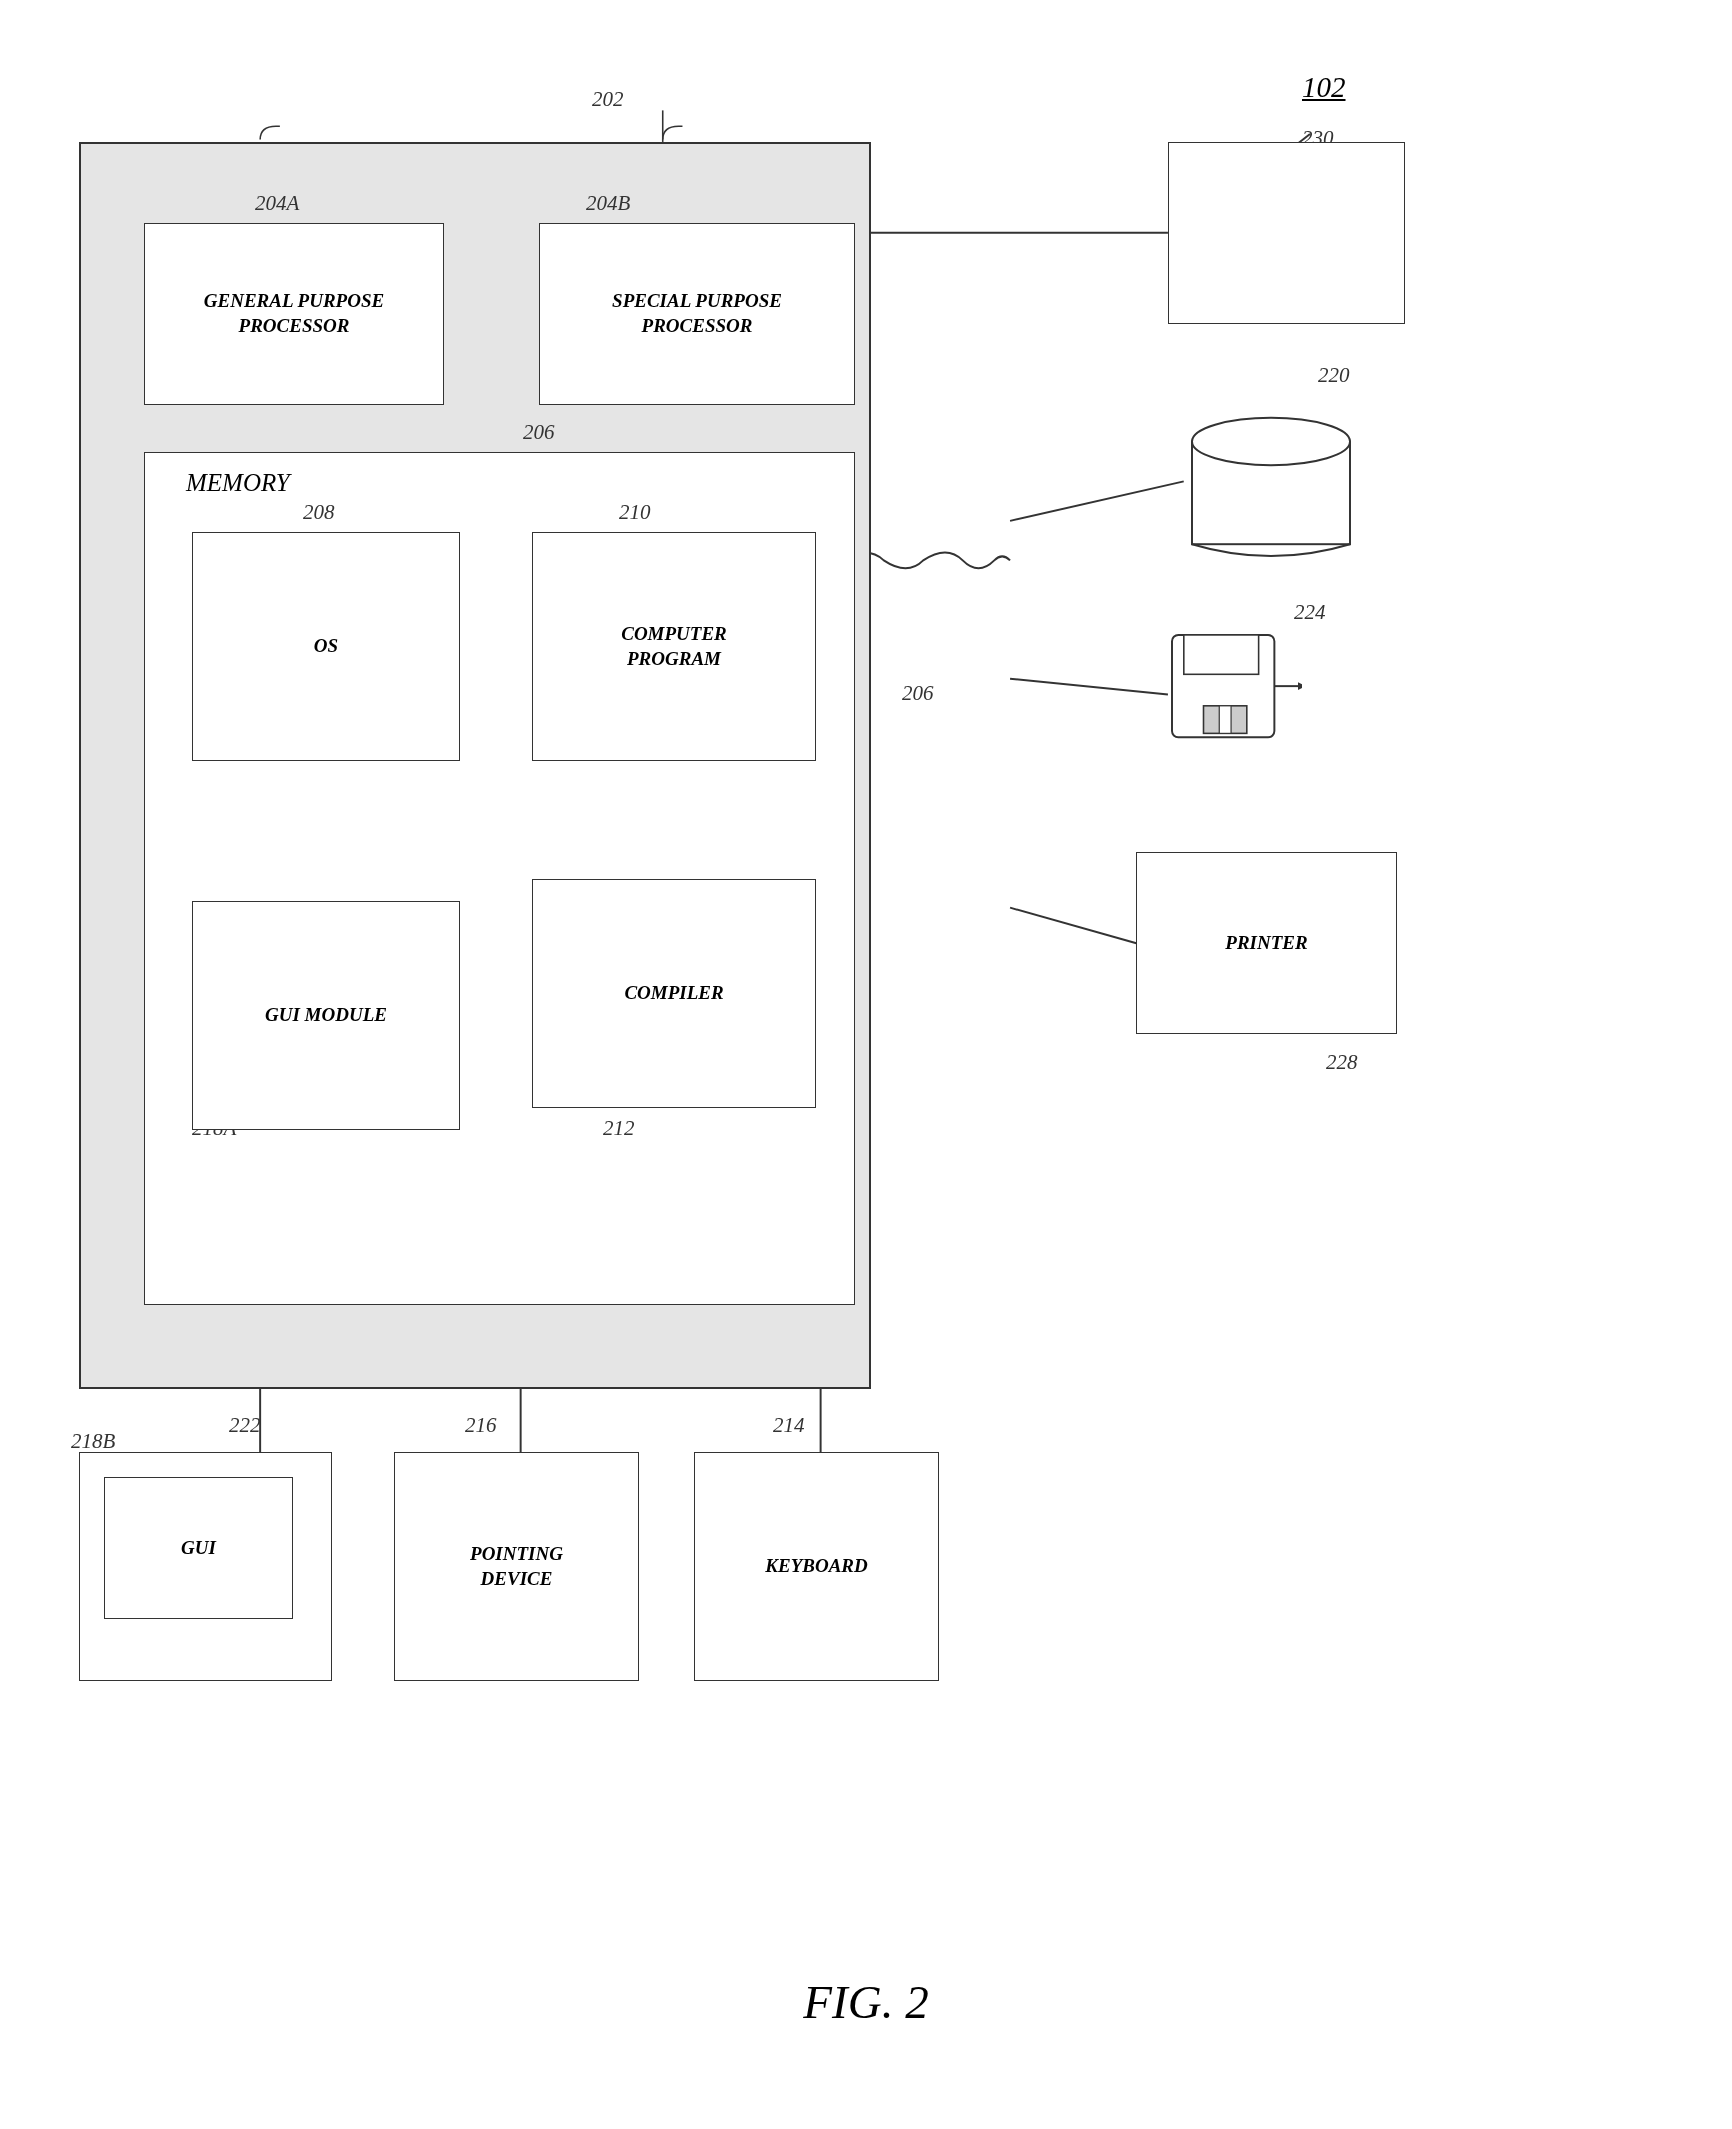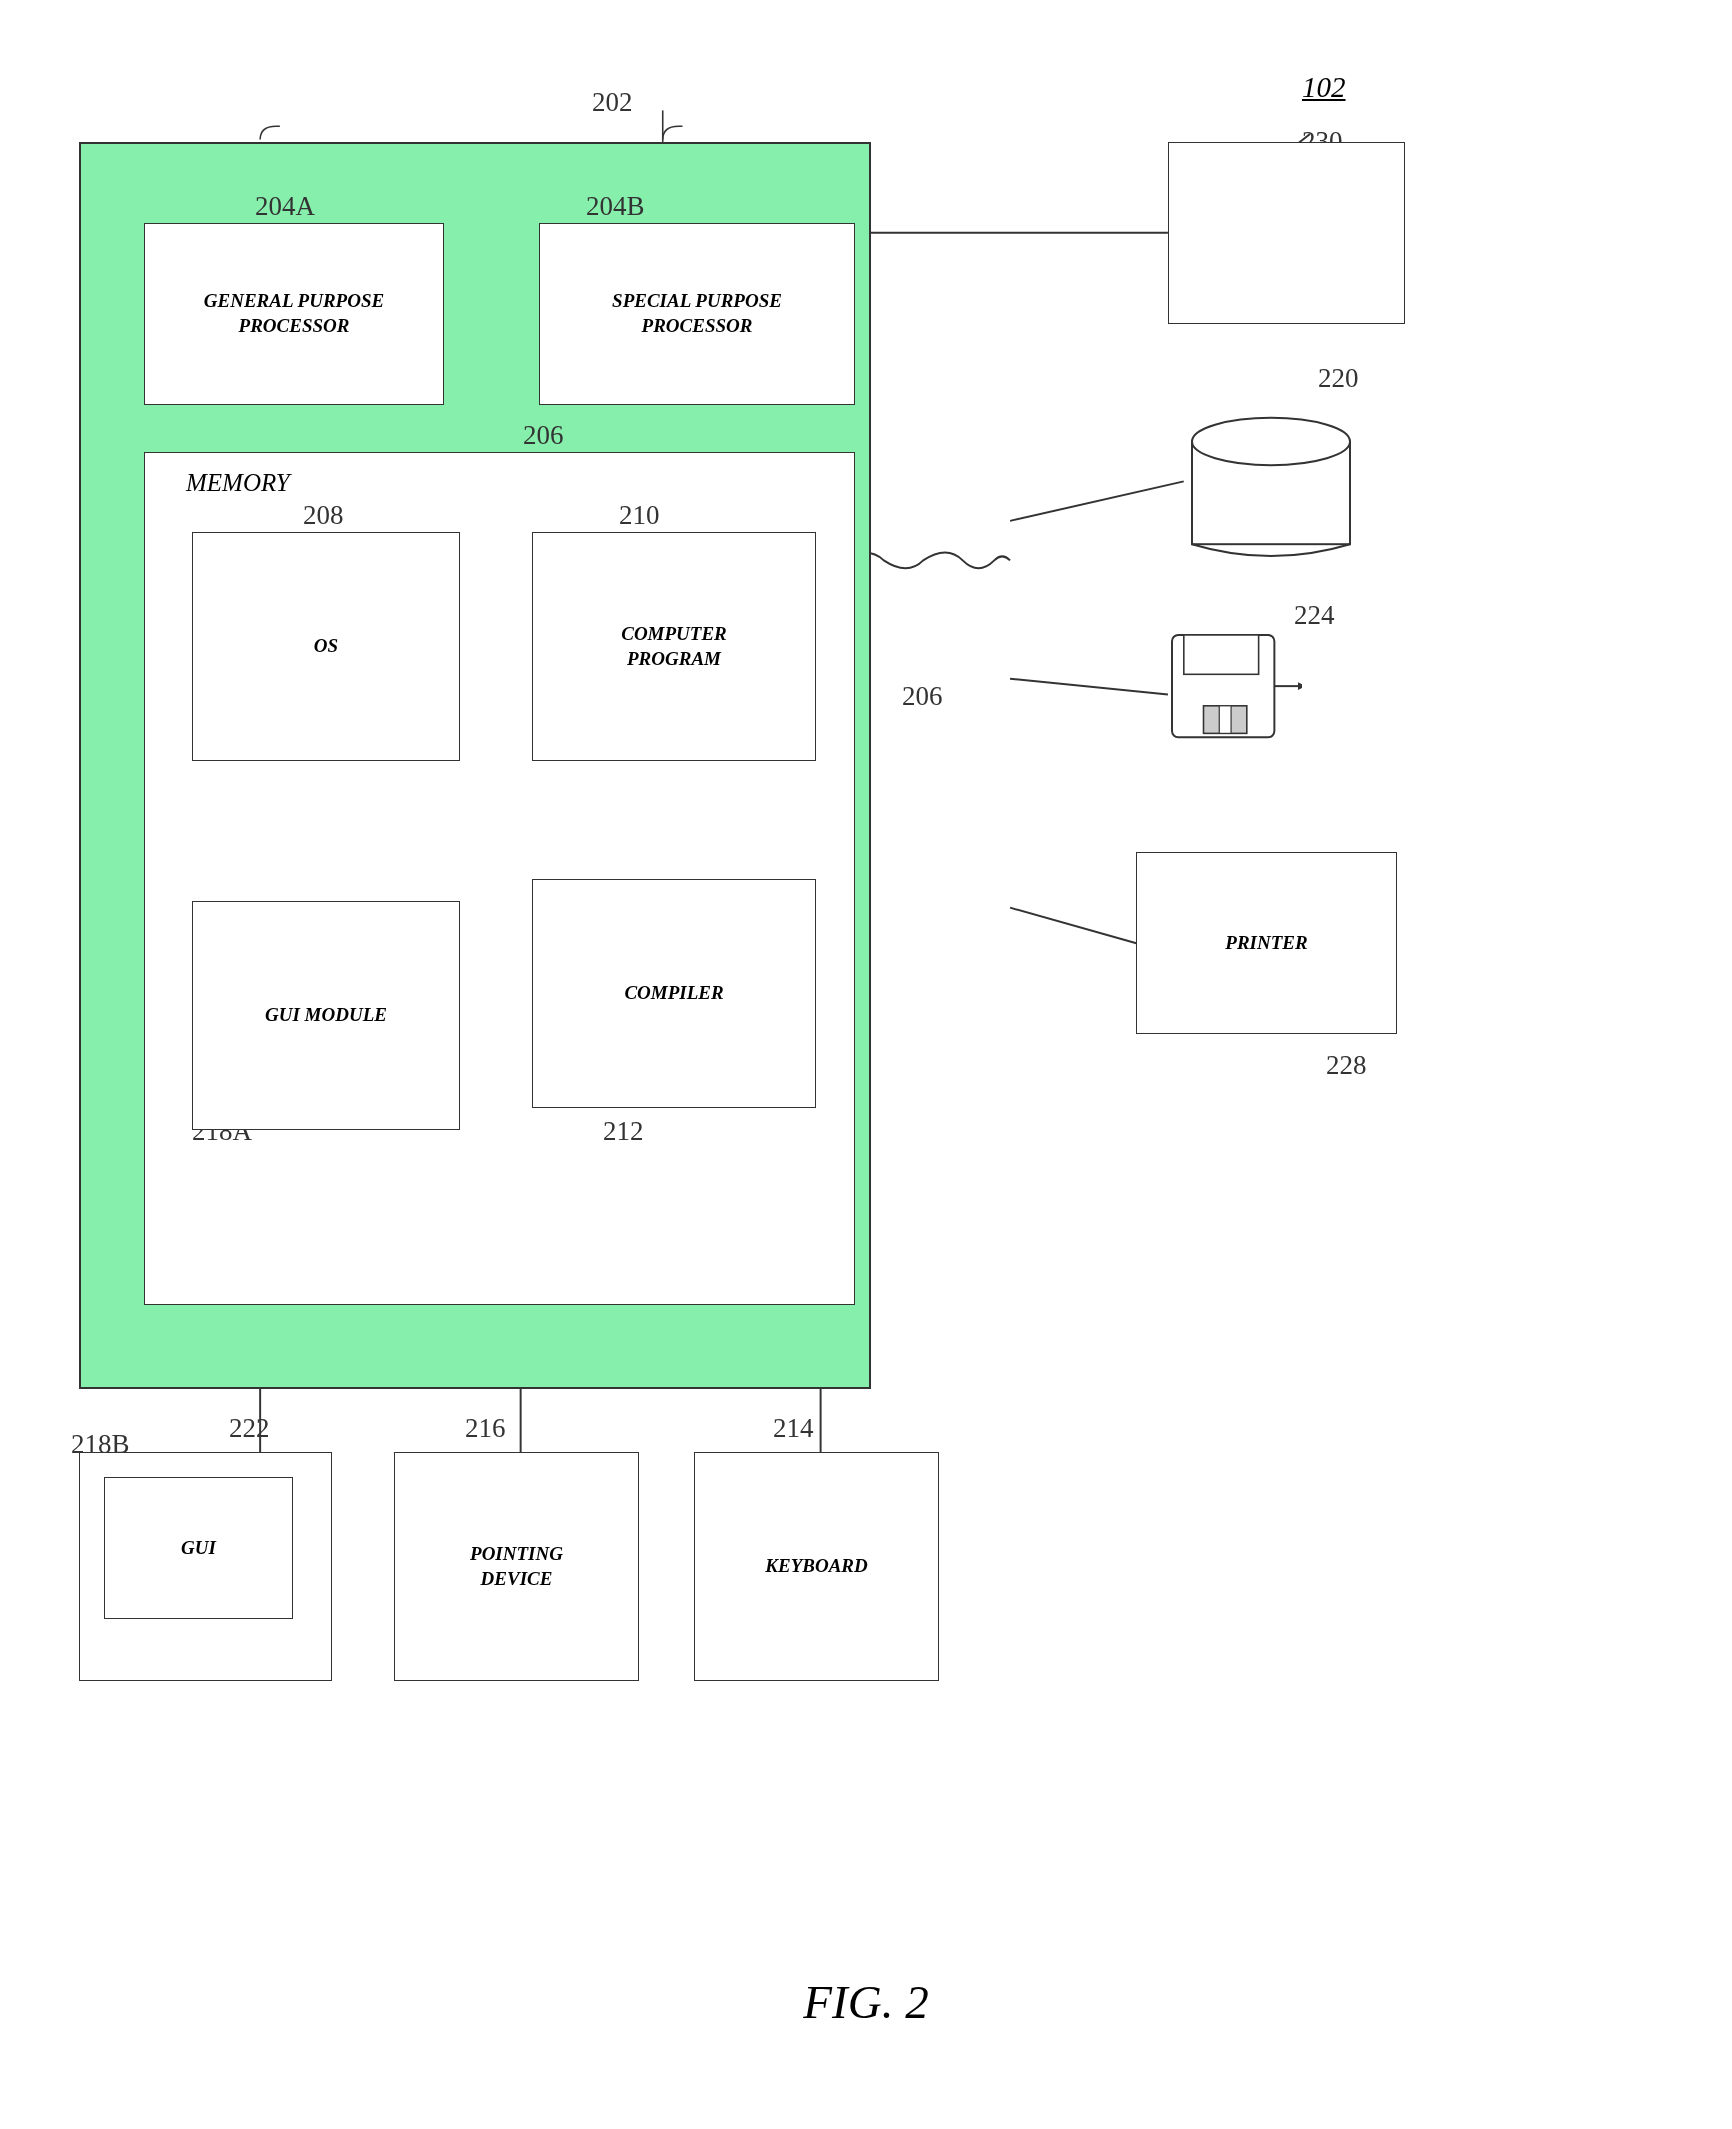--- a/index.html
+++ b/index.html
@@ -21,21 +21,21 @@
     }
 
     
     .main-box {
       position: absolute;
       top: 79px;
       left: 32px;
       width: 792px;
       height: 1247px;
       border: 2.4px solid #333;
-      background: #86efac;
+      background: #e5e5e5;
     }
 
     
     .box-204a {
       position: absolute;
       top: 79px;
       left: 63px;
       width: 300px;
       height: 182px;
       border: 1.6px solid #333;
@@ -244,21 +244,22 @@
     .box-text {
       font-style: italic;
       font-size: 19px;
       line-height: 1.3;
       font-weight: bold;
     }
 
     
     .ref-label {
       position: absolute;
-      font-size: 27px;
+      font-style: italic;
+      font-size: 21px;
       color: #333;
     }
 
     
     .fig-caption {
       position: absolute;
       bottom: 47px;
       left: 50%;
       transform: translateX(-50%);
       font-size: 47px;

